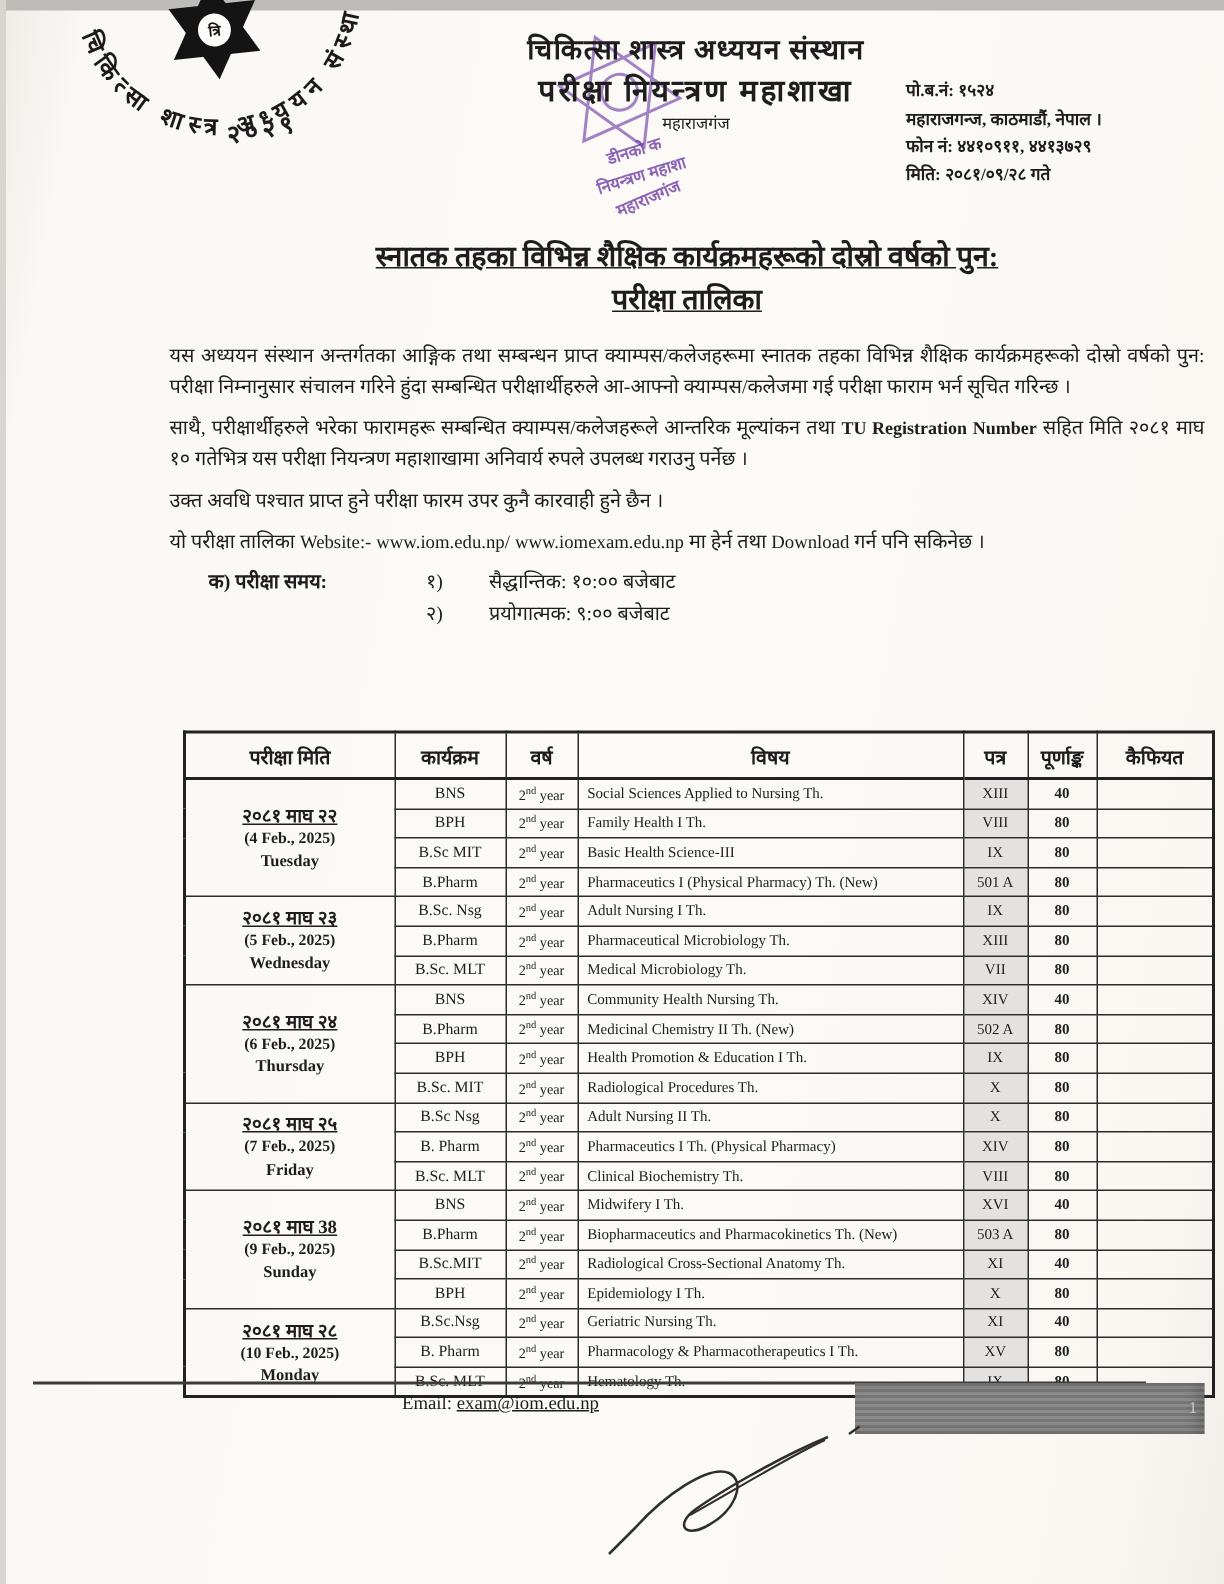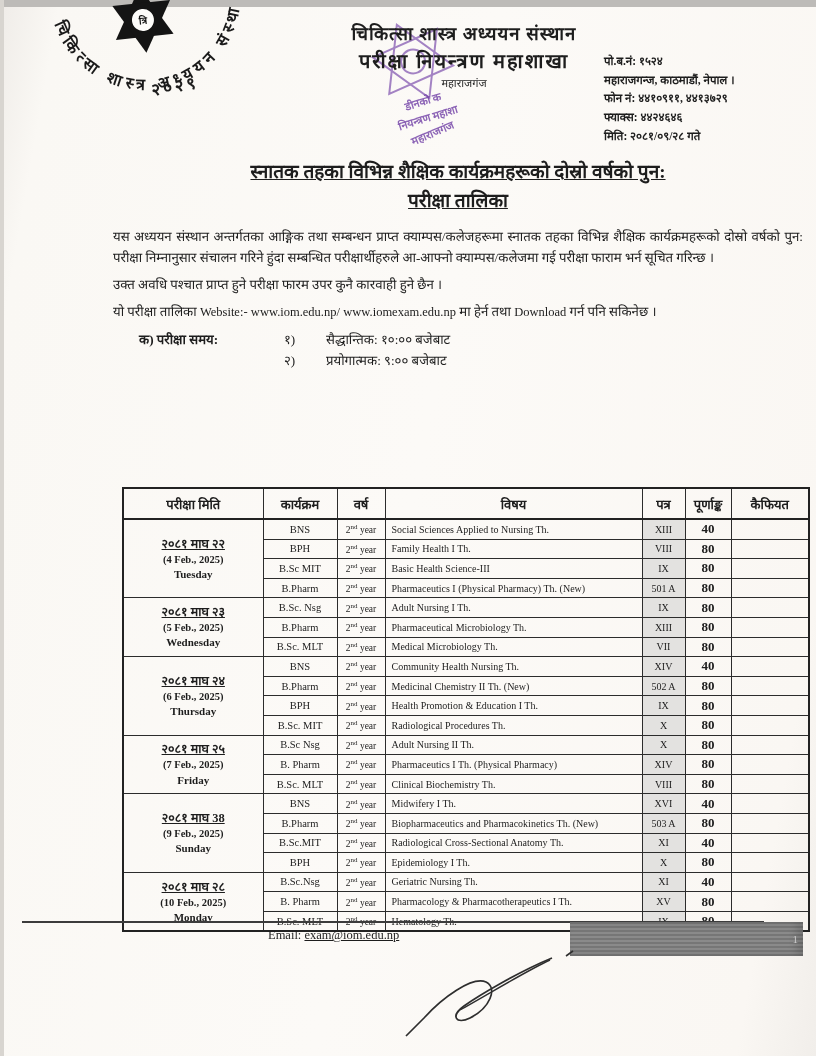--- a/index.html
+++ b/index.html
@@ -58,21 +58,21 @@
   .sched td{height:18.6px;padding:0 2px;font-size:10.5px;text-align:center;overflow:hidden;white-space:nowrap;}
   td.c-date{line-height:1.35;}
   td.c-date .d-np{font-size:12.5px;font-weight:bold;text-decoration:underline;}
   td.c-date .d-en{font-size:10.5px;font-weight:bold;}
   td.c-date .d-day{font-size:11px;font-weight:bold;}
   td.c-prog{font-size:10.5px;}
   td.c-year{font-size:9.5px;}
   td.c-year sup{font-size:7px;}
   td.c-subj{text-align:left;padding-left:6px;font-size:10px;}
   td.c-paper{background:#e3e2e0;font-size:10px;}
-  td.c-marks{font-weight:bold;font-size:13px;}
+  td.c-marks{font-weight:bold;font-size:10px;}
 
   
   .foot-rule{position:absolute;left:22px;top:921px;width:742px;border-top:2px solid #3c3c3c;}
   .foot-email{position:absolute;left:268px;top:928px;font-size:12.5px;}
   .foot-email a{color:#1d1d1d;text-decoration:underline;}
   .redact-box{position:absolute;left:570px;top:922px;width:233px;height:34px;
     background:repeating-linear-gradient(0deg,#767676 0 2px,#8a8a8a 2px 4px);
     box-shadow:inset -6px 0 8px rgba(0,0,0,.15);
     color:#c9c9c9;font-size:11px;text-align:right;line-height:34px;padding-right:5px;box-sizing:border-box;}
   .signature{position:absolute;left:400px;top:948px;width:190px;height:92px;}
@@ -116,31 +116,35 @@
   <div class="hdr-center">
     <div class="hc-inst">चिकित्सा शास्त्र अध्ययन संस्थान</div>
     <div class="hc-div">परीक्षा नियन्त्रण महाशाखा</div>
     <div class="hc-loc">महाराजगंज</div>
   </div>
 
   <div class="hdr-right">
     <div>पो.ब.नं: १५२४</div>
     <div>महाराजगन्ज, काठमाडौं, नेपाल ।</div>
     <div>फोन नं: ४४१०९११, ४४१३७२९</div>
-    <div>फ्याक्स: ४४२४६४६</div>
     <div>मिति: २०८१/०९/२८ गते</div>
   </div>
 
   <div class="doc-title">
     <span>स्नातक तहका विभिन्न शैक्षिक कार्यक्रमहरूको दोस्रो वर्षको पुन:</span><br>
     <span>परीक्षा तालिका</span>
   </div>
 
   <div class="body-text">
     <p>यस अध्ययन संस्थान अन्तर्गतका आङ्गिक तथा सम्बन्धन प्राप्त क्याम्पस/कलेजहरूमा स्नातक तहका विभिन्न शैक्षिक कार्यक्रमहरूको दोस्रो वर्षको पुन: परीक्षा निम्नानुसार संचालन गरिने हुंदा सम्बन्धित परीक्षार्थीहरुले आ-आफ्नो क्याम्पस/कलेजमा गई परीक्षा फाराम भर्न सूचित गरिन्छ ।</p>
+    <p>
+      <span>साथै, परीक्षार्थीहरुले भरेका फारामहरू सम्बन्धित क्याम्पस/कलेजहरूले आन्तरिक मूल्यांकन तथा</span>
+      <span class="lat-b">TU Registration Number</span>
+      <span>सहित मिति २०८१ माघ १० गतेभित्र यस परीक्षा नियन्त्रण महाशाखामा अनिवार्य रुपले उपलब्ध गराउनु पर्नेछ ।</span>
+    </p>
     <p>उक्त अवधि पश्चात प्राप्त हुने परीक्षा फारम उपर कुनै कारवाही हुने छैन ।</p>
     <p>
       <span>यो परीक्षा तालिका</span>
       <span class="lat">Website:-</span>
       <span class="lat">www.iom.edu.np/</span>
       <span class="lat">www.iomexam.edu.np</span>
       <span>मा हेर्न तथा</span>
       <span class="lat">Download</span>
       <span>गर्न पनि सकिनेछ ।</span>
     </p>

